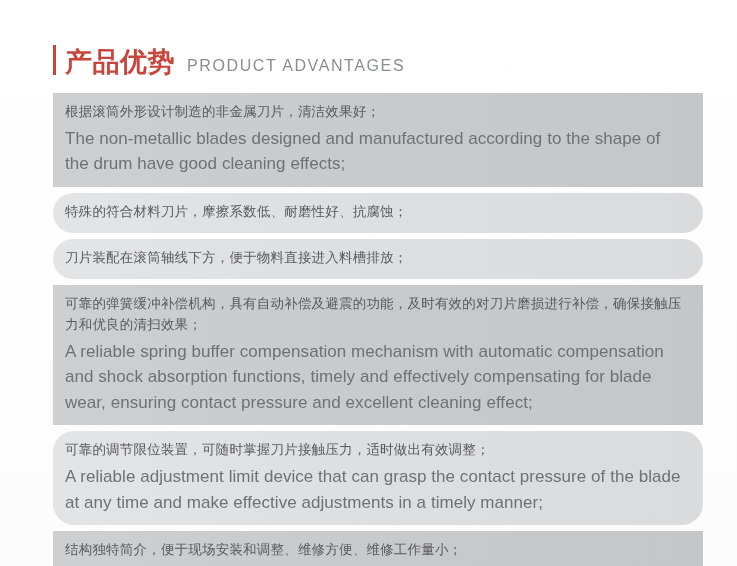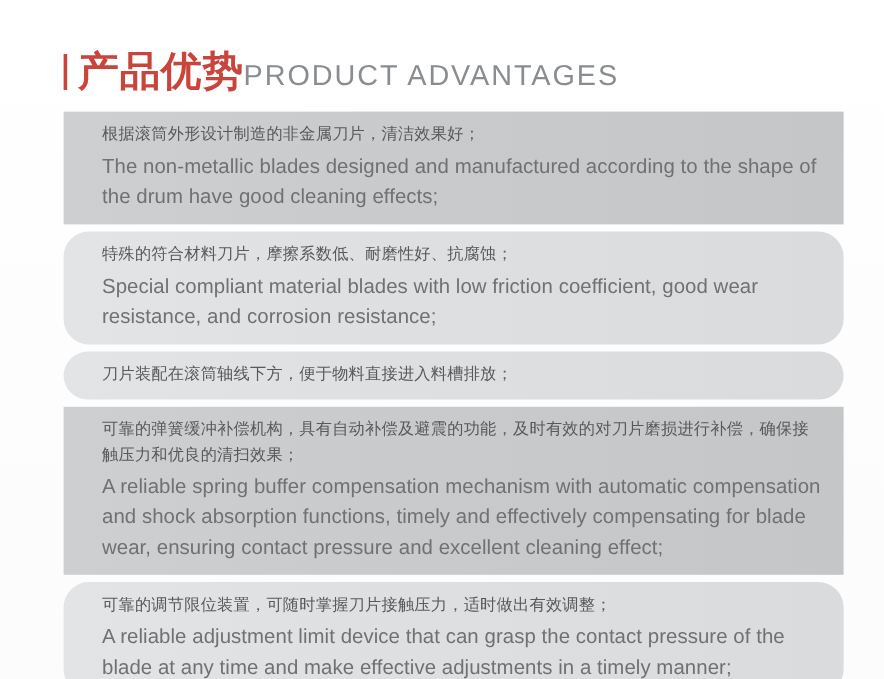--- a/index.html
+++ b/index.html
@@ -38,45 +38,46 @@
     display: inline-block;
     width: 3px;
     height: 30px;
     background: #c9453c;
     margin-right: 9px;
     position: relative;
     top: 4px;
     flex: 0 0 auto;
   }
   .title-cn {
-    font-size: 34px;
+    font-size: 27px;
     font-weight: 700;
     color: #c9453c;
     letter-spacing: 0.5px;
     line-height: 1;
     font-family: Liberation Serif, serif;
   }
   .title-en {
-    font-size: 24px;
+    font-size: 16px;
     font-weight: 300;
     color: #8a8d90;
     letter-spacing: 1.6px;
     line-height: 1;
+    margin-left: 12px;
   }
 
   
   .rows {
     position: absolute;
     left: 53px;
     top: 93px;
     width: 650px;
   }
   .row {
     box-sizing: border-box;
-    padding: 9px 16px 10px 32px;
+    padding: 9px 16px 10px 12px;
     margin-bottom: 6px;
     border-radius: 0;
   }
   .row.shade-dark {
     background: linear-gradient(90deg, #cdcfd0 0%, #c8cacc 45%, #c4c6c8 100%);
   }
   .row.shade-light {
     background: linear-gradient(90deg, #e3e4e6 0%, #dedfe1 45%, #dadbdd 100%);
     border-radius: 21px;
   }
@@ -111,21 +112,20 @@
     <span class="title-en">PRODUCT ADVANTAGES</span>
   </div>
 
   <div class="rows">
       <div class="row shade-dark">
         <div class="row-cn">根据滚筒外形设计制造的非金属刀片，清洁效果好；</div>
         <div class="row-en">The non-metallic blades designed and manufactured according to the shape of the drum have good cleaning effects;</div>
       </div>
       <div class="row shade-light">
         <div class="row-cn">特殊的符合材料刀片，摩擦系数低、耐磨性好、抗腐蚀；</div>
-        <div class="row-en">Special compliant material blades with low friction coefficient, good wear resistance, and corrosion resistance;</div>
       </div>
       <div class="row shade-light">
         <div class="row-cn">刀片装配在滚筒轴线下方，便于物料直接进入料槽排放；</div>
       </div>
       <div class="row shade-dark">
         <div class="row-cn">可靠的弹簧缓冲补偿机构，具有自动补偿及避震的功能，及时有效的对刀片磨损进行补偿，确保接触压力和优良的清扫效果；</div>
         <div class="row-en">A reliable spring buffer compensation mechanism with automatic compensation and shock absorption functions, timely and effectively compensating for blade wear, ensuring contact pressure and excellent cleaning effect;</div>
       </div>
       <div class="row shade-light">
         <div class="row-cn">可靠的调节限位装置，可随时掌握刀片接触压力，适时做出有效调整；</div>

